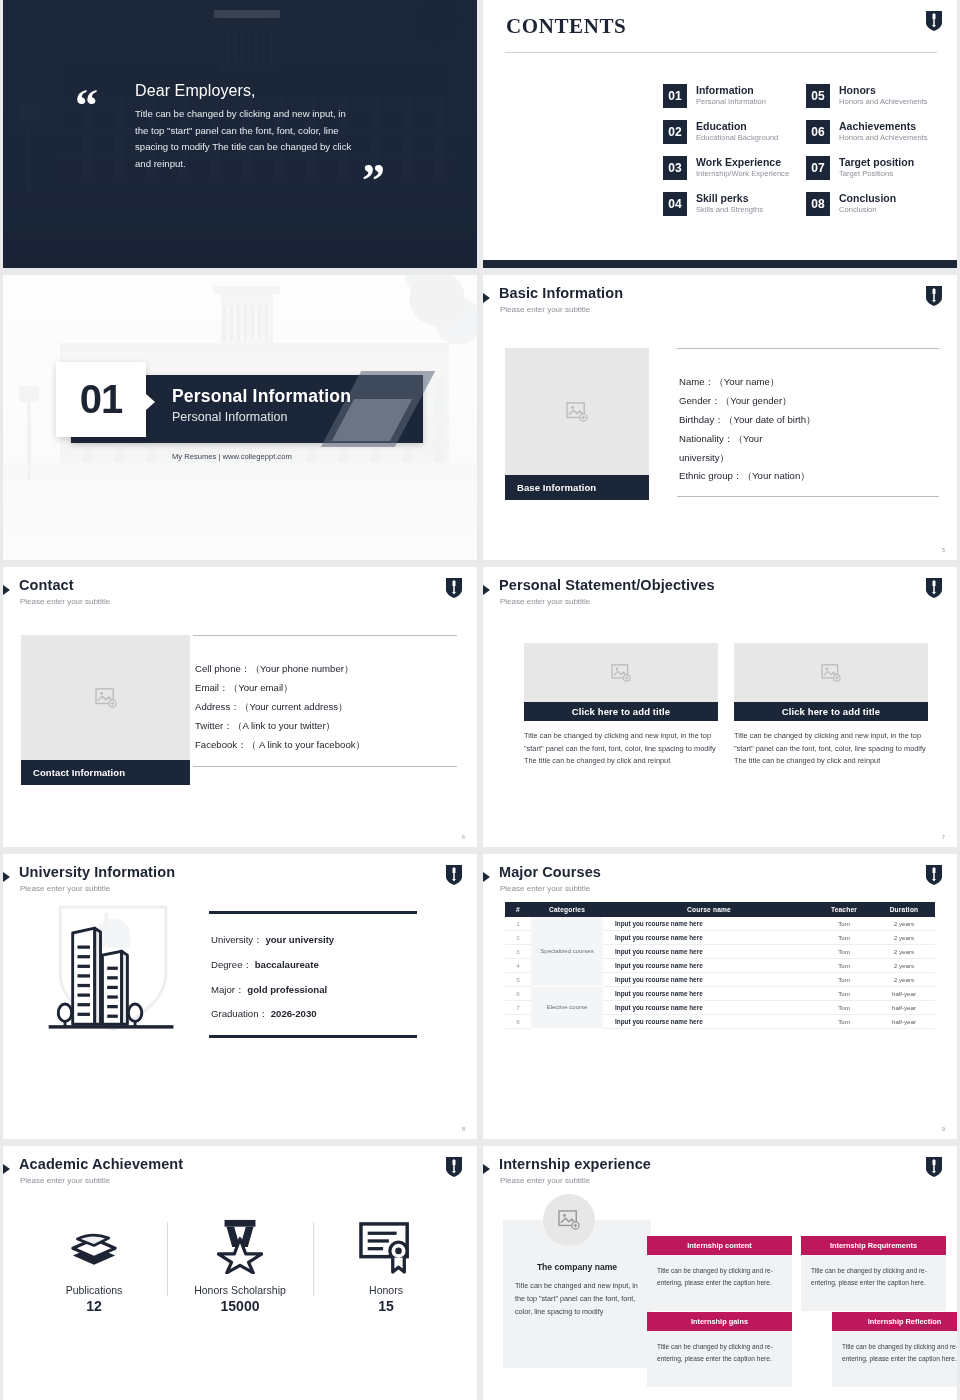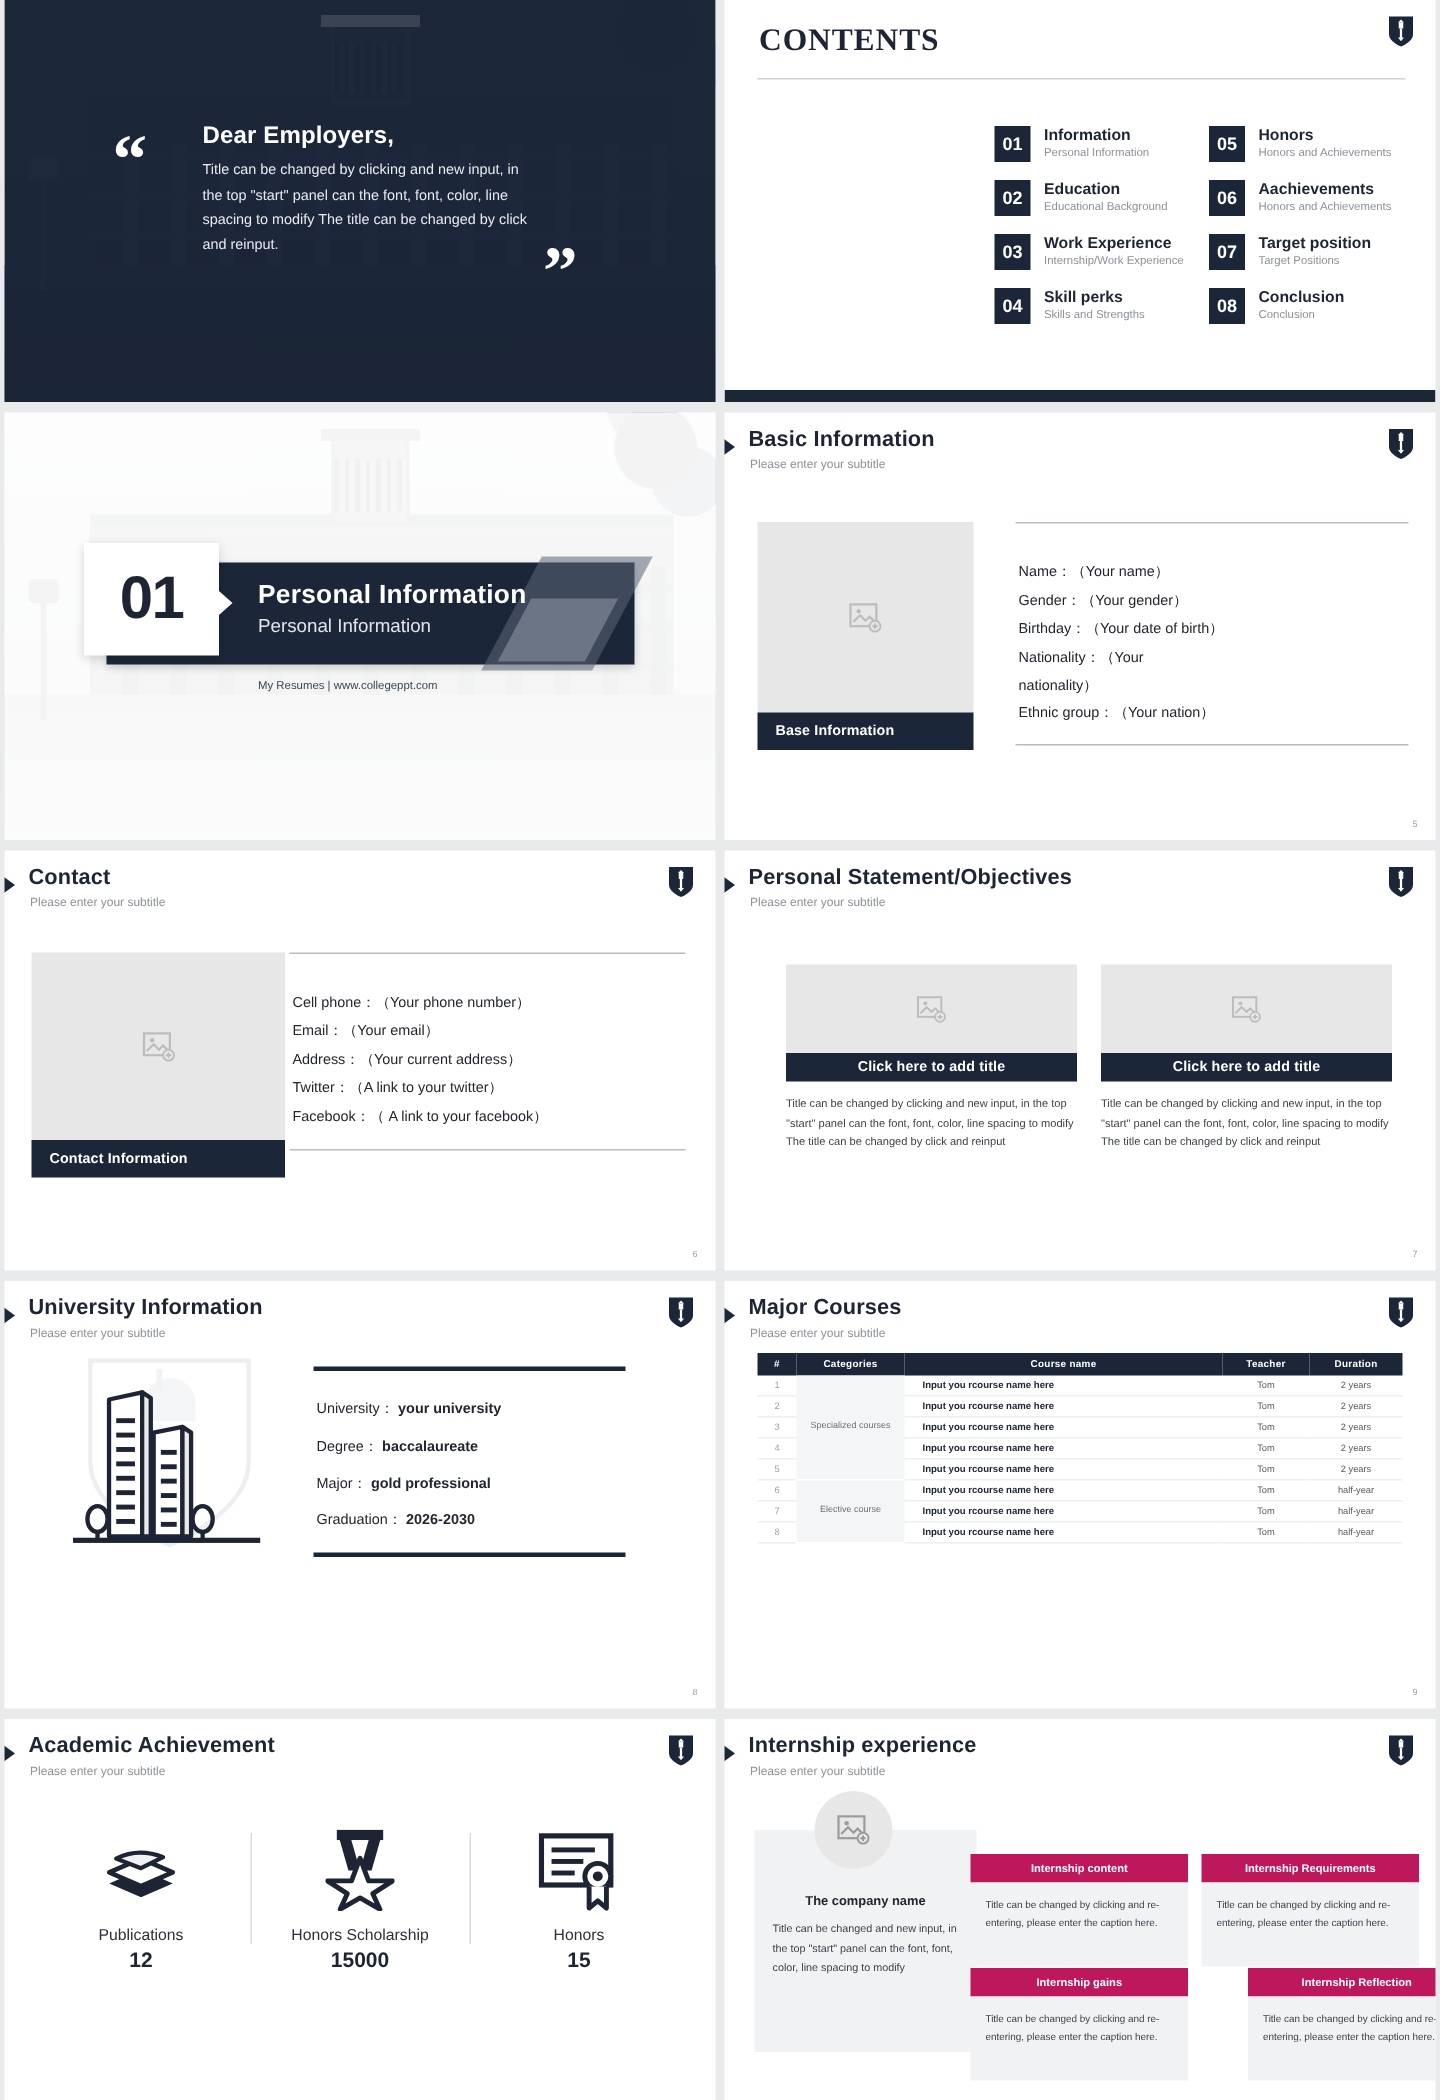--- a/index.html
+++ b/index.html
@@ -84,21 +84,21 @@
 
   
   .cover-wrap { position:absolute; inset:0; }
   .cover-quote-open, .cover-quote-close {
     position:absolute; color:#fff; font-weight:700;
     font-family:"Liberation Serif", serif; line-height:.7;
   }
   .cover-quote-open { left:72px; top:90px; font-size:46px; }
   .cover-quote-close{ right:92px; top:165px; font-size:46px; }
   .cover-body { position:absolute; left:132px; top:82px; width:220px; }
-  .cover-title { color:#fff; font-size:16px; font-weight:700; letter-spacing:.1px; margin-bottom:6px; }
+  .cover-title { color:#fff; font-size:16px; font-weight:400; letter-spacing:.1px; margin-bottom:6px; }
   .cover-text  { color:#e8eaee; font-size:9.6px; line-height:1.72; }
 
   
   .contents-title { position:absolute; left:23px; top:14px; font-size:21px; font-weight:700; color:#1d2433; letter-spacing:.6px;font-family:Liberation Serif, serif; }
   .contents-rule  { position:absolute; left:22px; right:20px; top:52px; height:1px; background:#cfd2d7; }
   .contents-grid  { position:absolute; left:180px; right:18px; top:84px; display:grid; grid-template-columns:1fr 1fr; column-gap:10px; row-gap:12px; }
   .toc-item { display:flex; gap:9px; align-items:flex-start; }
   .toc-num {
     flex:none; width:24px; height:24px; background:#1b2638; color:#fff;
     font-size:12px; font-weight:700; display:flex; align-items:center; justify-content:center;
@@ -354,21 +354,21 @@
       <div class="capbar" style="height:25px;">Base Information</div>
     </div>
 
     <div class="info-list" style="left:194px; right:18px; top:73px;">
       <div class="topline"></div>
       <div style="padding:24px 0 10px 2px;">
         <div class="info-row">Name：（Your name）</div>
         <div class="info-row">Gender：（Your gender）</div>
         <div class="info-row">Birthday：（Your date of birth）</div>
         <div class="info-row">Nationality：（Your</div>
-        <div class="info-row">nationality）</div>
+        <div class="info-row">university）</div>
         <div class="info-row">Ethnic group：（Your nation）</div>
       </div>
       <div class="botline"></div>
     </div>
     <div class="pageno">5</div>
   </div>
 
   <div class="slide">
     <div class="hdr">
       <span class="hdr-caret"></span>

